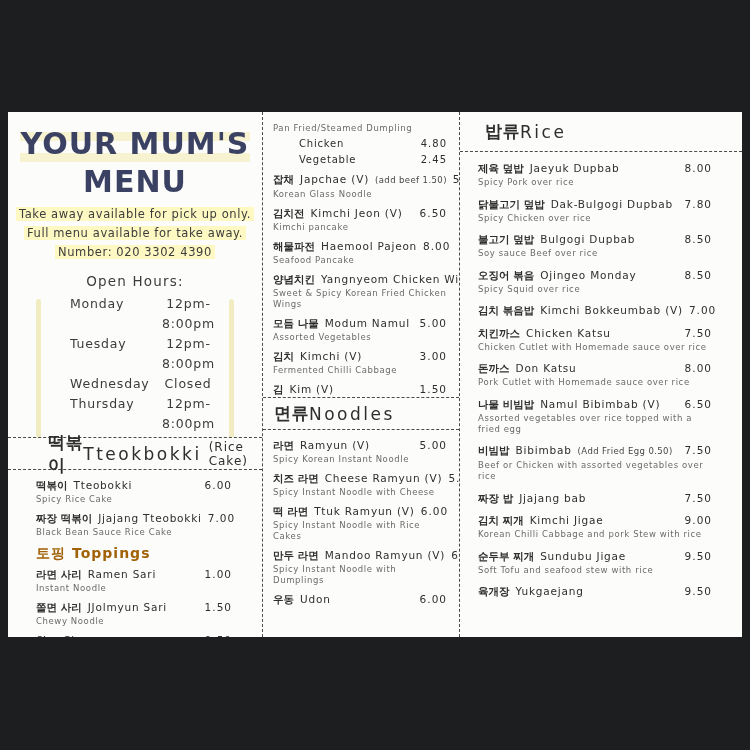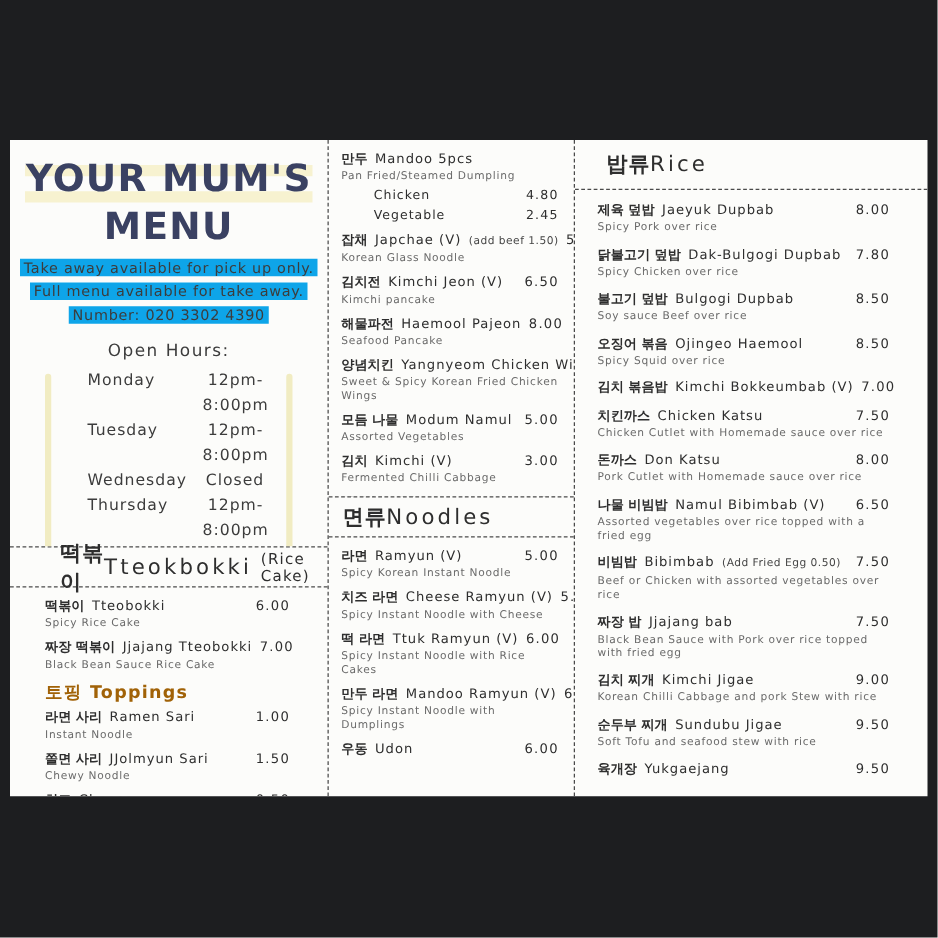--- a/index.html
+++ b/index.html
@@ -22,21 +22,21 @@
   
   .left-top{height:325px;flex:none;overflow:hidden;box-sizing:border-box;}
   .menu-title{
     margin:13px 12px 4px;text-align:center;
     font-size:30px;line-height:38px;font-weight:600;letter-spacing:1px;
     color:#3a4162;
     background-image:linear-gradient(#f7f2d0,#f7f2d0),linear-gradient(#f7f2d0,#f7f2d0);
     background-size:100% 9px,100% 9px;background-position:0 7px,0 28px;background-repeat:no-repeat;
   }
   .info-lines{text-align:center;font-size:11.5px;line-height:19px;letter-spacing:0.6px;color:#3c3c3c;}
-  .info-lines .hl{background:#0ea5e9;padding:0 3px;}
+  .info-lines .hl{background:#fef9c3;padding:0 3px;}
   .hours-heading{text-align:center;font-size:13.5px;letter-spacing:1.2px;margin-top:11px;color:#3c3c3c;}
   .hours-body{position:relative;margin:5px 26px 0;}
   .deco-bar{position:absolute;top:5px;bottom:8px;width:5px;background:#f1ecc2;border-radius:3px;}
   .deco-bar.left{left:2px;}
   .deco-bar.right{right:2px;}
   .hours-rows{padding:0 22px 0 36px;}
   .hour-row{display:flex;font-size:12.5px;line-height:20px;letter-spacing:0.8px;color:#3c3c3c;}
   .hour-day{width:92px;flex:none;}
   .hour-time{flex:1;text-align:center;}
 
@@ -158,24 +158,20 @@
               <span class="en">Cheese</span>
               <span class="price">0.50</span>
             </div>
           </div>
         </div>
     </div>
 
     <div class="col col-mid">
       <div class="items fixed">
           <div class="mi">
-            <div class="mi-line">
-              <span class="ko">만두</span>
-              <span class="en">Mandoo 5pcs</span>
-            </div>
             <div class="mi-desc">Pan Fried/Steamed Dumpling</div>
             <div class="mi-sub">
               <span>Chicken</span>
               <span class="price">4.80</span>
             </div>
             <div class="mi-sub">
               <span>Vegetable</span>
               <span class="price">2.45</span>
             </div>
           </div>
@@ -308,21 +304,21 @@
             <div class="mi-line">
               <span class="ko">불고기 덮밥</span>
               <span class="en">Bulgogi Dupbab</span>
               <span class="price">8.50</span>
             </div>
             <div class="mi-desc">Soy sauce Beef over rice</div>
           </div>
           <div class="mi">
             <div class="mi-line">
               <span class="ko">오징어 볶음</span>
-              <span class="en">Ojingeo Haemool</span>
+              <span class="en">Ojingeo Monday</span>
               <span class="price">8.50</span>
             </div>
             <div class="mi-desc">Spicy Squid over rice</div>
           </div>
           <div class="mi">
             <div class="mi-line">
               <span class="ko">김치 볶음밥</span>
               <span class="en">Kimchi Bokkeumbab (V)</span>
               <span class="price">7.00</span>
             </div>
@@ -359,21 +355,20 @@
               <span class="price">7.50</span>
             </div>
             <div class="mi-desc">Beef or Chicken with assorted vegetables over rice</div>
           </div>
           <div class="mi">
             <div class="mi-line">
               <span class="ko">짜장 밥</span>
               <span class="en">Jjajang bab</span>
               <span class="price">7.50</span>
             </div>
-            <div class="mi-desc">Black Bean Sauce with Pork over rice topped with fried egg</div>
           </div>
           <div class="mi">
             <div class="mi-line">
               <span class="ko">김치 찌개</span>
               <span class="en">Kimchi Jigae</span>
               <span class="price">9.00</span>
             </div>
             <div class="mi-desc">Korean Chilli Cabbage and pork Stew with rice</div>
           </div>
           <div class="mi">

